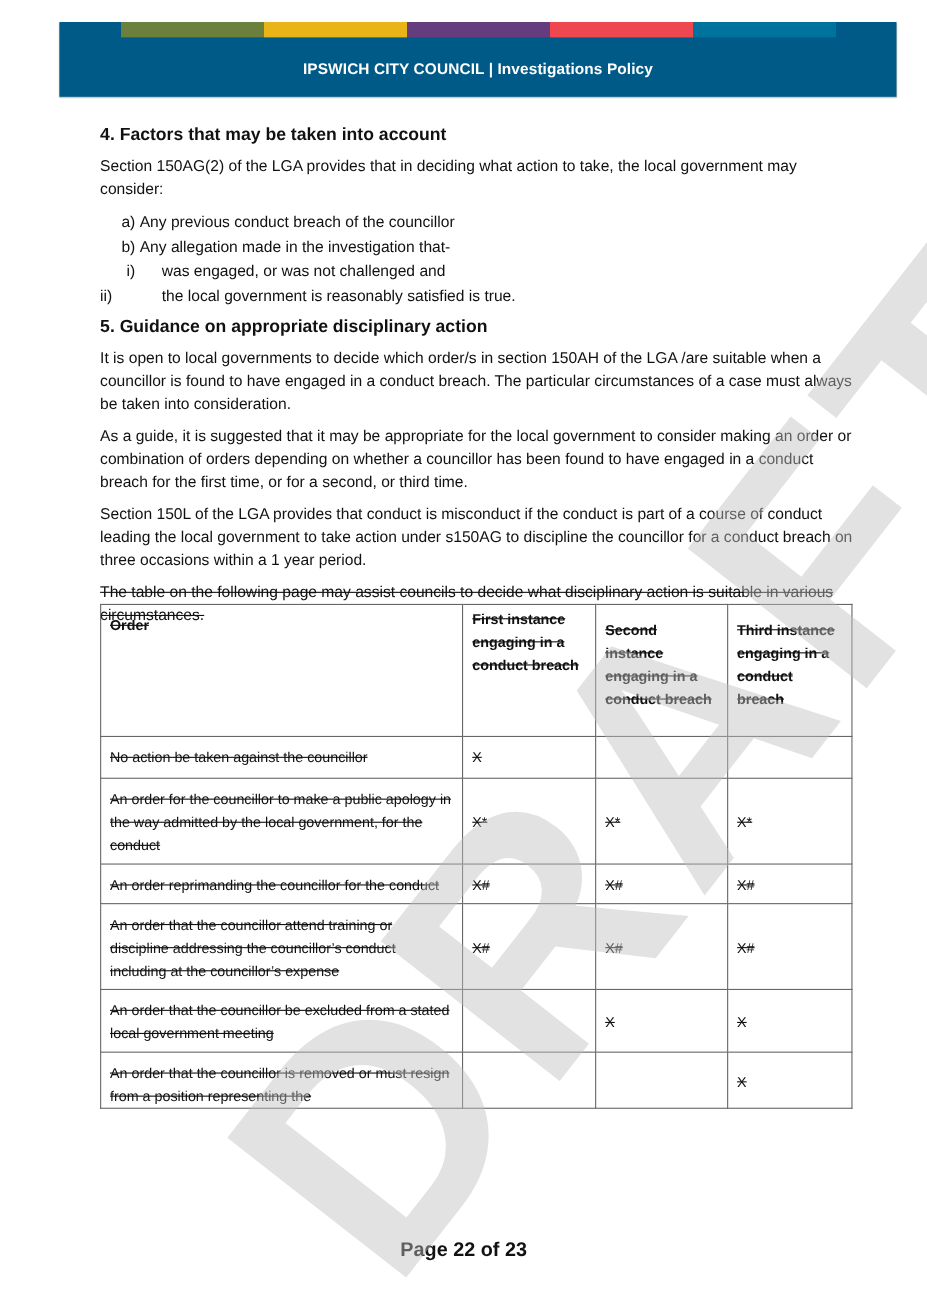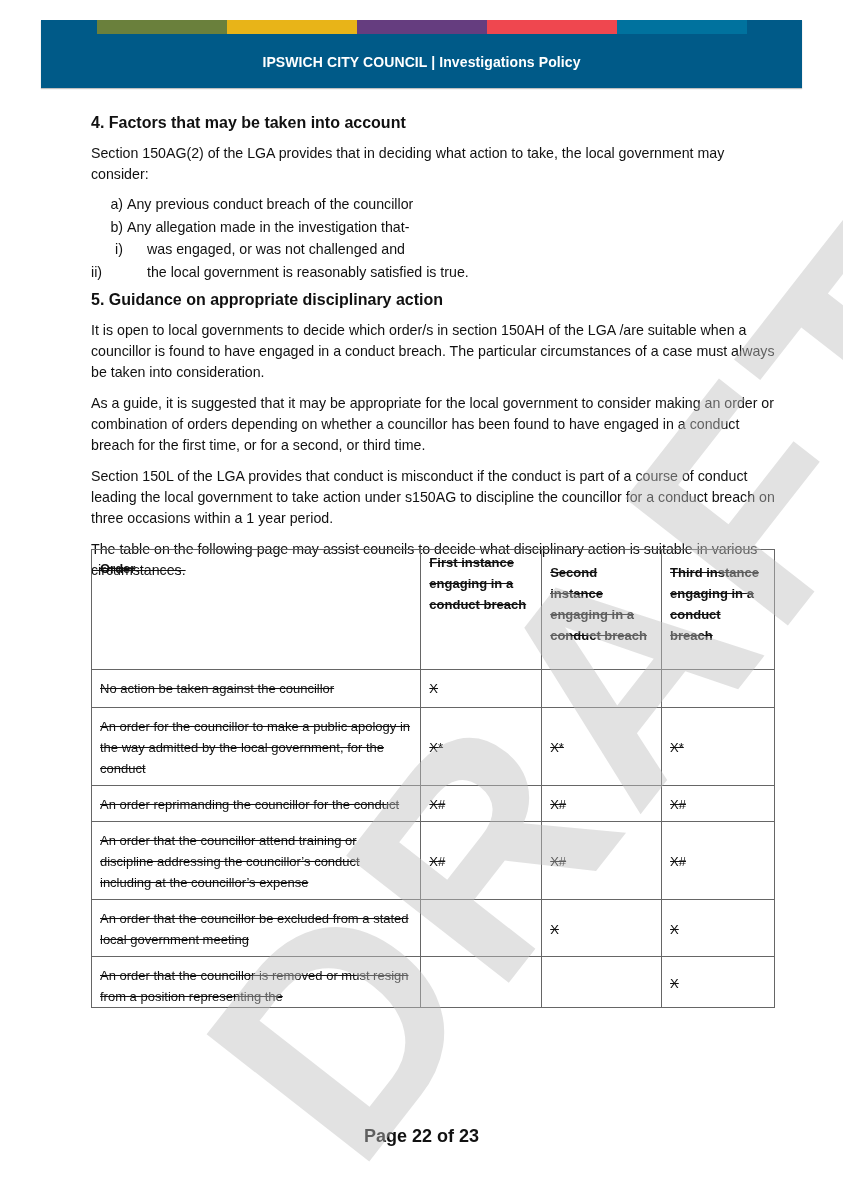--- a/index.html
+++ b/index.html
@@ -1,26 +1,26 @@
 <!DOCTYPE html>
 <html><head>
 <meta charset="utf-8">
 <style>
   html, body { margin: 0; padding: 0; background: #ffffff; }
   body { width: 843px; height: 1194px; position: relative; overflow: hidden;
          font-family: "Liberation Sans", sans-serif; color: #111; }
-  .header { position: absolute; left: 41px; top: 20px; width: 761px; height: 68px;
+  .header { position: absolute; left: 54px; top: 20px; width: 761px; height: 68px;
             background: #005a88; box-shadow: 0 1px 1px rgba(0,0,0,0.25); }
   .stripes { position: absolute; left: 56px; top: 0; height: 14px; display: flex; }
   .stripe { width: 130px; height: 14px; }
   .header-title { position: absolute; left: 0; right: 0; top: 34px; text-align: center;
                   color: #fff; font-weight: bold; font-size: 14px; letter-spacing: 0.1px; }
   .content { position: absolute; left: 91px; top: 112px; width: 690px; font-size: 14.2px; line-height: 21px; }
   .h { font-weight: bold; margin: 0 0 8px 0; font-size: 16px; }
-  p { margin: 10px 0 8px 0; }
+  p { margin: 0 0 8px 0; }
   .list { margin: 0 0 6px 0; padding: 0; }
   .li { display: flex; line-height: 22.5px; }
   .li .mk { width: 40px; text-align: right; padding-right: 0; box-sizing: border-box; }
   .li .mk.a { width: 36px; padding-right: 4px; text-align: right; }
   .strike { text-decoration: line-through; }
   table { position: absolute; left: 91px; top: 549px; width: 684px; border-collapse: collapse;
           font-size: 13px; line-height: 21px; }
   td, th { border: 1px solid #666; vertical-align: top; padding: 8px 8px 6px 8px; text-align: left;
            text-decoration: line-through; }
   th { font-weight: bold; }

